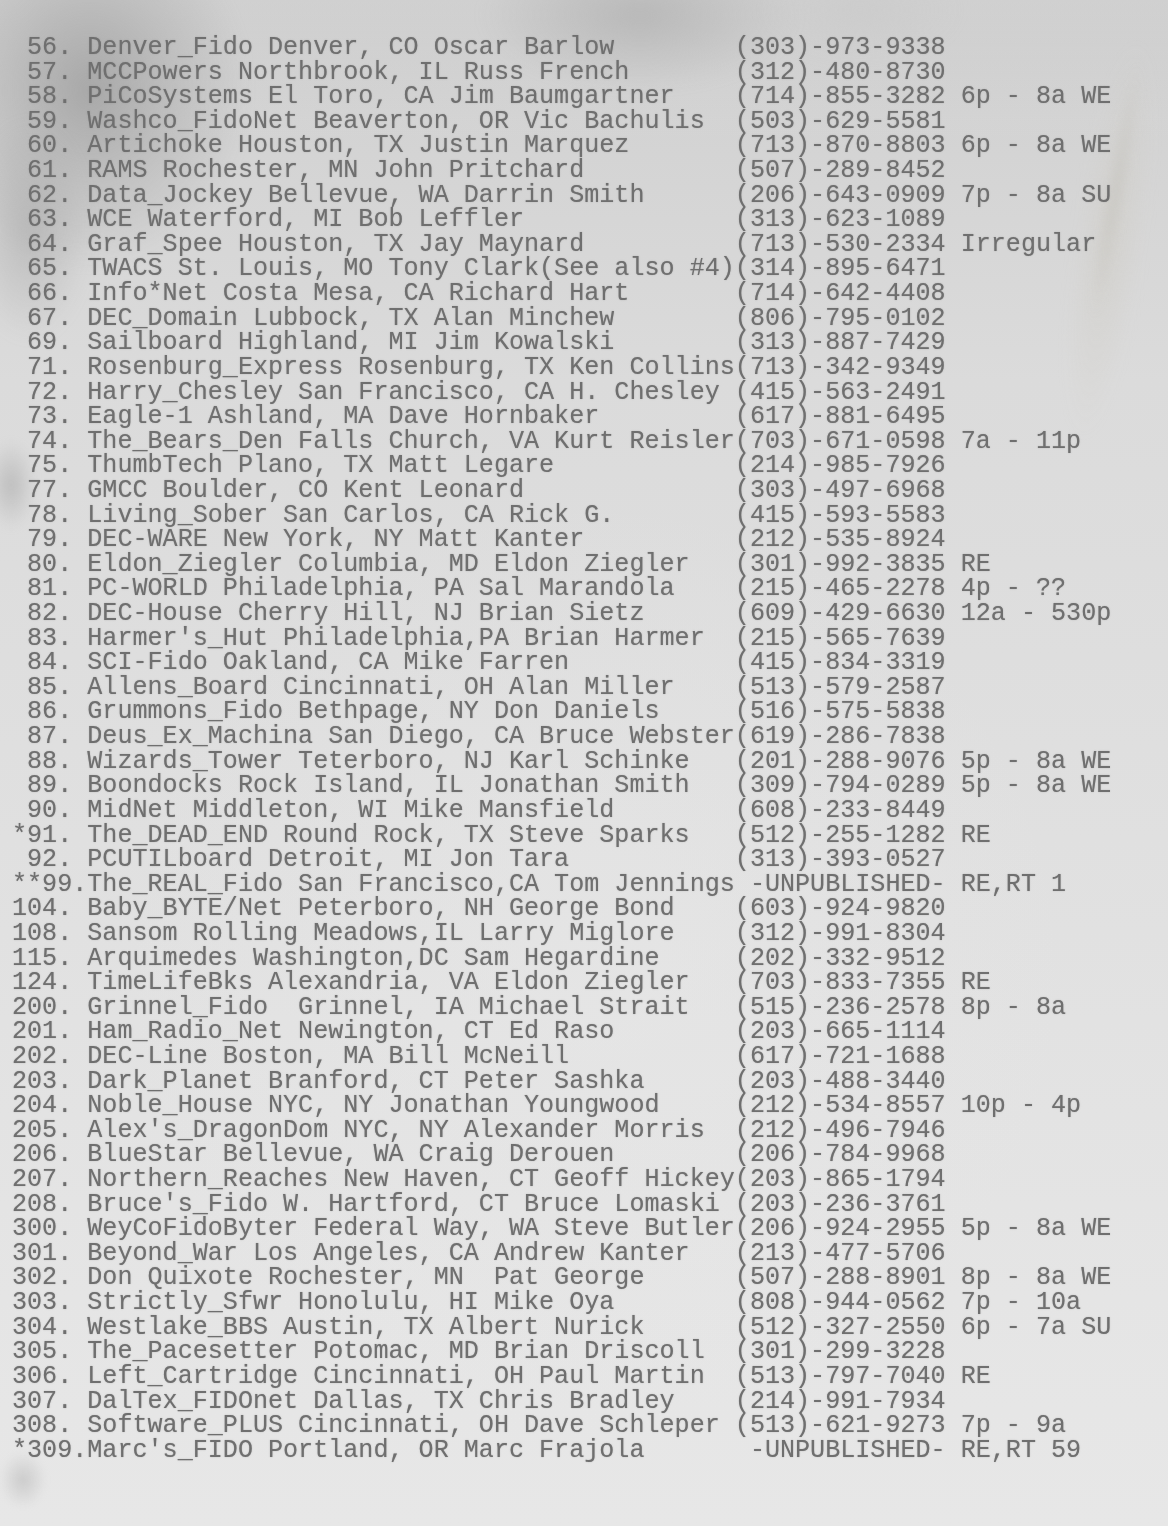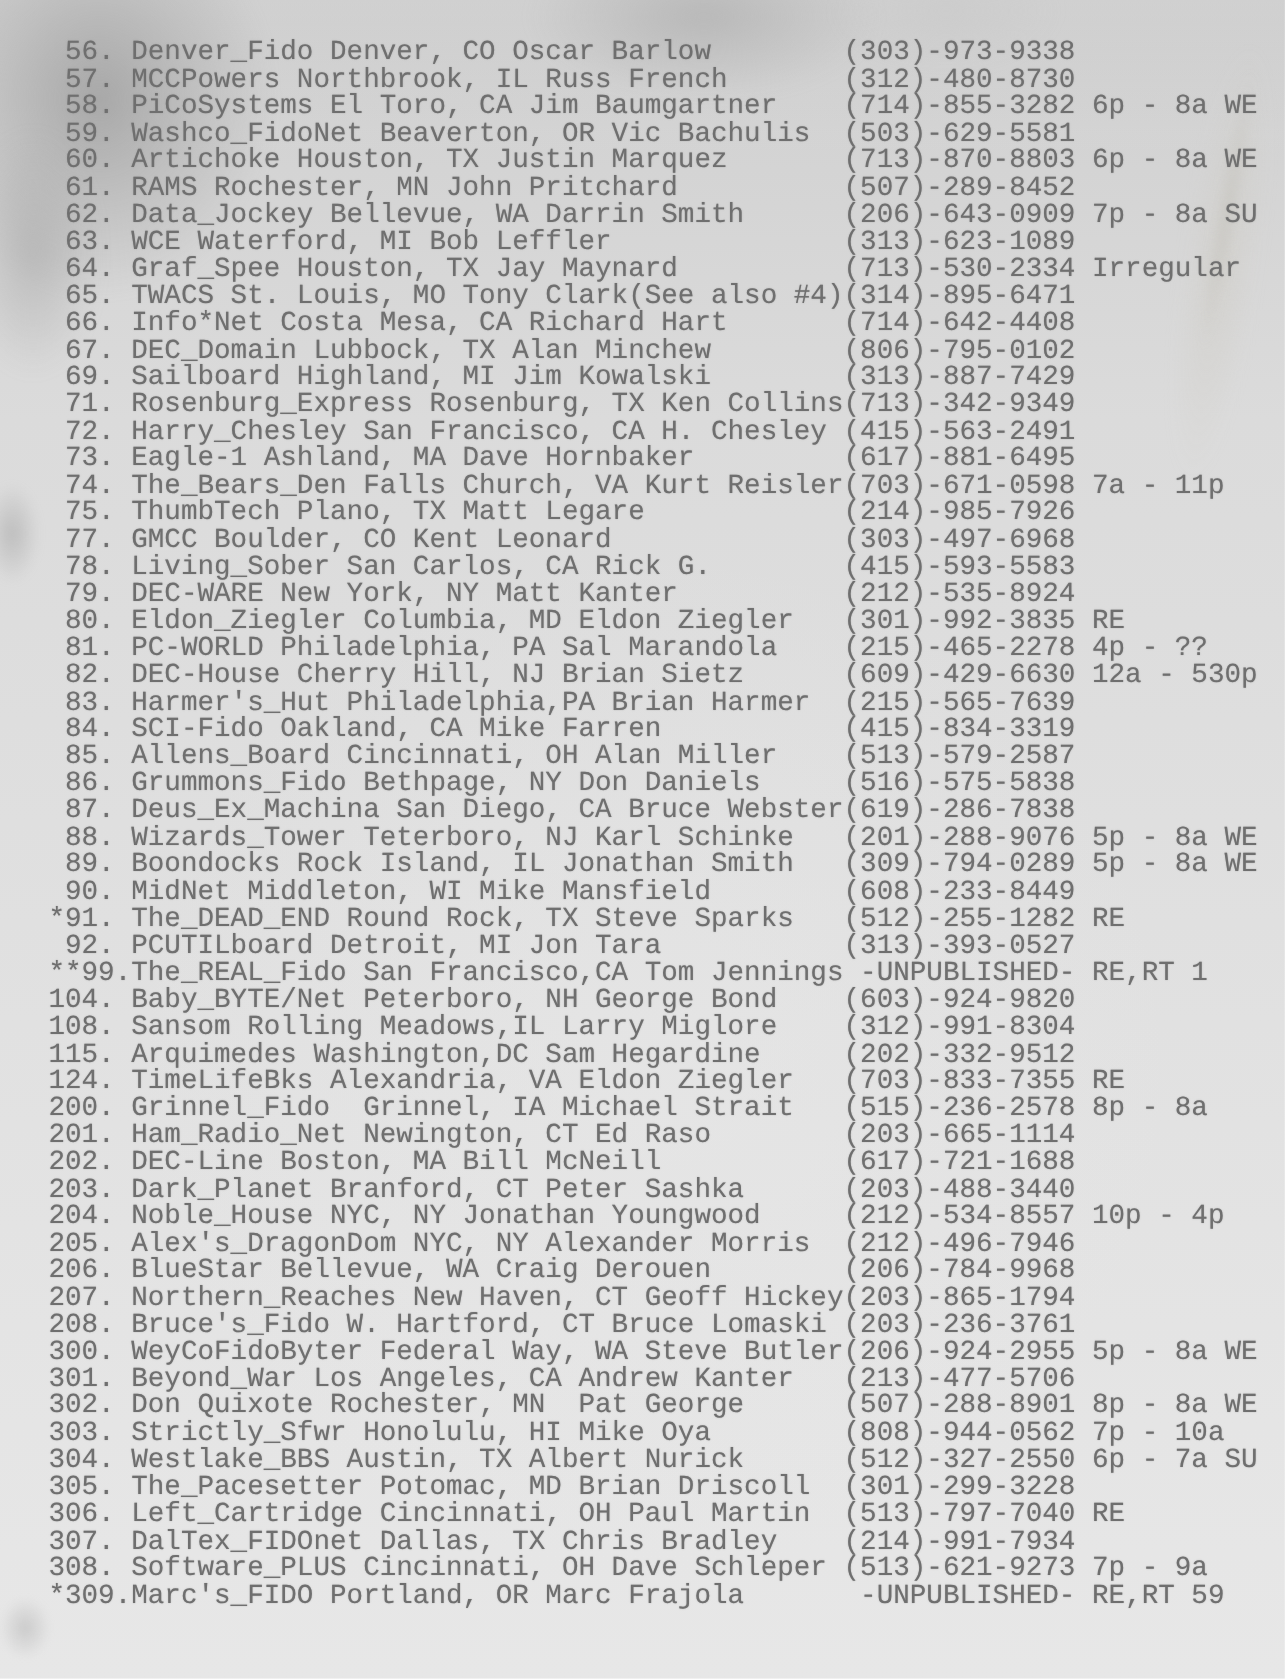--- a/index.html
+++ b/index.html
@@ -67,21 +67,21 @@
     left: 0px; top: 1452px; width: 46px; height: 56px;
     background: radial-gradient(closest-side, rgba(185,185,185,0.6), rgba(210,210,210,0) 100%);
     filter: blur(3px);
   }
   .stain-center-wash {
     left: 120px; top: 500px; width: 950px; height: 950px;
     background: radial-gradient(closest-side, rgba(232,232,232,0.5), rgba(232,232,232,0) 100%);
   }
   .list {
     position: absolute;
-    left: 44px;
+    left: 12px;
     top: 36px;
     white-space: pre;
     font-size: 25.1px;
     line-height: 24.62px;
     letter-spacing: 0;
     text-shadow: 0 0 1.2px rgba(110,110,110,0.55);
   }
   .line {
     height: 24.62px;
   }

